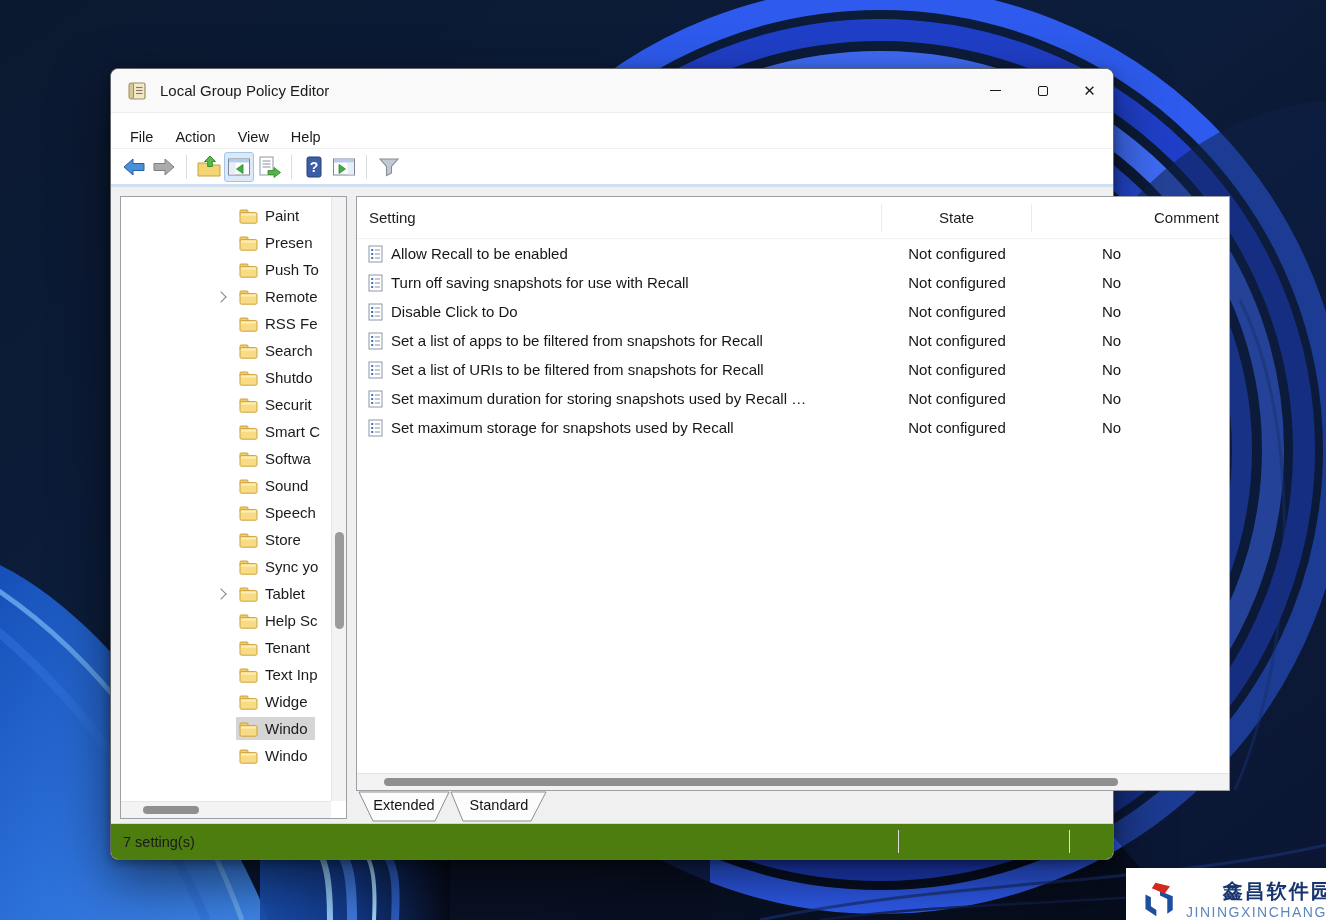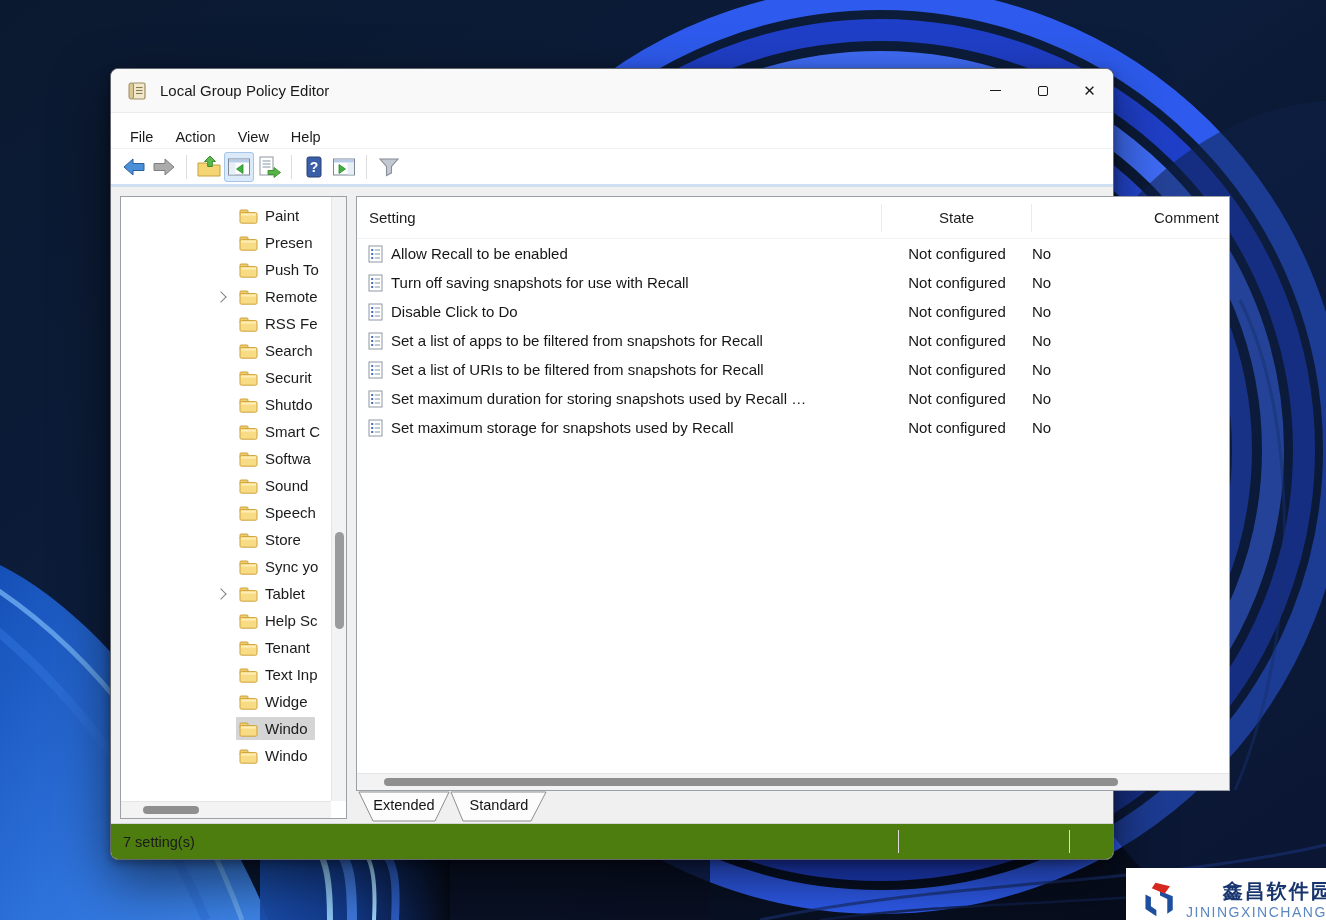--- a/index.html
+++ b/index.html
@@ -51,21 +51,21 @@
                background:#fff; border:1px solid #9aa0a6; overflow:hidden; }
   .lheader { display:flex; height:42px; align-items:center; border-bottom:1px solid #f2f2f2; }
   .hc { font-size:15px; color:#1c1c1c; }
   .hc-setting { flex:0 0 525px; padding-left:12px; border-right:1px solid #ebebeb; height:28px; line-height:28px; }
   .hc-state { flex:0 0 150px; text-align:center; border-right:1px solid #ebebeb; height:28px; line-height:28px; }
   .hc-comment { flex:1; text-align:right; padding-right:10px; height:28px; line-height:28px; }
   .lrow { display:flex; align-items:center; height:29px; }
   .c-set { flex:0 0 525px; display:flex; align-items:center; gap:8px; padding-left:11px; overflow:hidden; }
   .c-set .stext { font-size:15px; color:#161616; white-space:nowrap; overflow:hidden; }
   .c-state { flex:0 0 150px; text-align:center; font-size:15px; color:#161616; }
-  .c-com { flex:1; text-align:left; padding-right:38px; font-size:15px; color:#161616; }
+  .c-com { flex:1; text-align:center; padding-right:38px; font-size:15px; color:#161616; }
   .hscroll-list { position:absolute; left:0; right:0; bottom:0; height:17px; background:#f3f3f3; border-top:1px solid #e4e4e4; }
   .hthumb-list { position:absolute; left:27px; top:4px; width:734px; height:8px; background:#8f8f8f; border-radius:4px; }
 
   .tabstrip { position:absolute; left:245px; top:722px; width:874px; height:32px; }
   .tab-label { position:absolute; top:6px; font-size:14.5px; color:#141414; text-align:center; }
   .tab-label.t0 { left:8px; width:80px; }
   .tab-label.t1 { left:100px; width:86px; }
 
   .statusbar { position:absolute; left:0; right:0; top:754px; bottom:0; background:#4d7c0f;
                border-top:1px solid #d6d6d6; border-radius:0 0 7px 7px; display:flex; align-items:center; }
@@ -299,33 +299,33 @@
           </div>
 
           <div class="tree-row">
             <span class="chev"></span>
             <span class="node-content">
               <svg width="19" height="15" viewBox="0 0 19 15">
                 <rect x="1" y="1" width="8" height="5" rx="1" fill="#efce6e" stroke="#cfa23c" stroke-width="1"></rect>
                 <rect x="1" y="3.6" width="17" height="10.6" rx="1.4" fill="#f7dc85" stroke="#cfa23c" stroke-width="1"></rect>
                 <rect x="2" y="4.6" width="15" height="2" fill="#fdeeb5"></rect>
               </svg>
+              <span class="tlabel">Shutdo</span>
+            </span>
+          </div>
+
+          <div class="tree-row">
+            <span class="chev"></span>
+            <span class="node-content">
+              <svg width="19" height="15" viewBox="0 0 19 15">
+                <rect x="1" y="1" width="8" height="5" rx="1" fill="#efce6e" stroke="#cfa23c" stroke-width="1"></rect>
+                <rect x="1" y="3.6" width="17" height="10.6" rx="1.4" fill="#f7dc85" stroke="#cfa23c" stroke-width="1"></rect>
+                <rect x="2" y="4.6" width="15" height="2" fill="#fdeeb5"></rect>
+              </svg>
               <span class="tlabel">Securit</span>
-            </span>
-          </div>
-
-          <div class="tree-row">
-            <span class="chev"></span>
-            <span class="node-content">
-              <svg width="19" height="15" viewBox="0 0 19 15">
-                <rect x="1" y="1" width="8" height="5" rx="1" fill="#efce6e" stroke="#cfa23c" stroke-width="1"></rect>
-                <rect x="1" y="3.6" width="17" height="10.6" rx="1.4" fill="#f7dc85" stroke="#cfa23c" stroke-width="1"></rect>
-                <rect x="2" y="4.6" width="15" height="2" fill="#fdeeb5"></rect>
-              </svg>
-              <span class="tlabel">Shutdo</span>
             </span>
           </div>
 
           <div class="tree-row">
             <span class="chev"></span>
             <span class="node-content">
               <svg width="19" height="15" viewBox="0 0 19 15">
                 <rect x="1" y="1" width="8" height="5" rx="1" fill="#efce6e" stroke="#cfa23c" stroke-width="1"></rect>
                 <rect x="1" y="3.6" width="17" height="10.6" rx="1.4" fill="#f7dc85" stroke="#cfa23c" stroke-width="1"></rect>
                 <rect x="2" y="4.6" width="15" height="2" fill="#fdeeb5"></rect>

